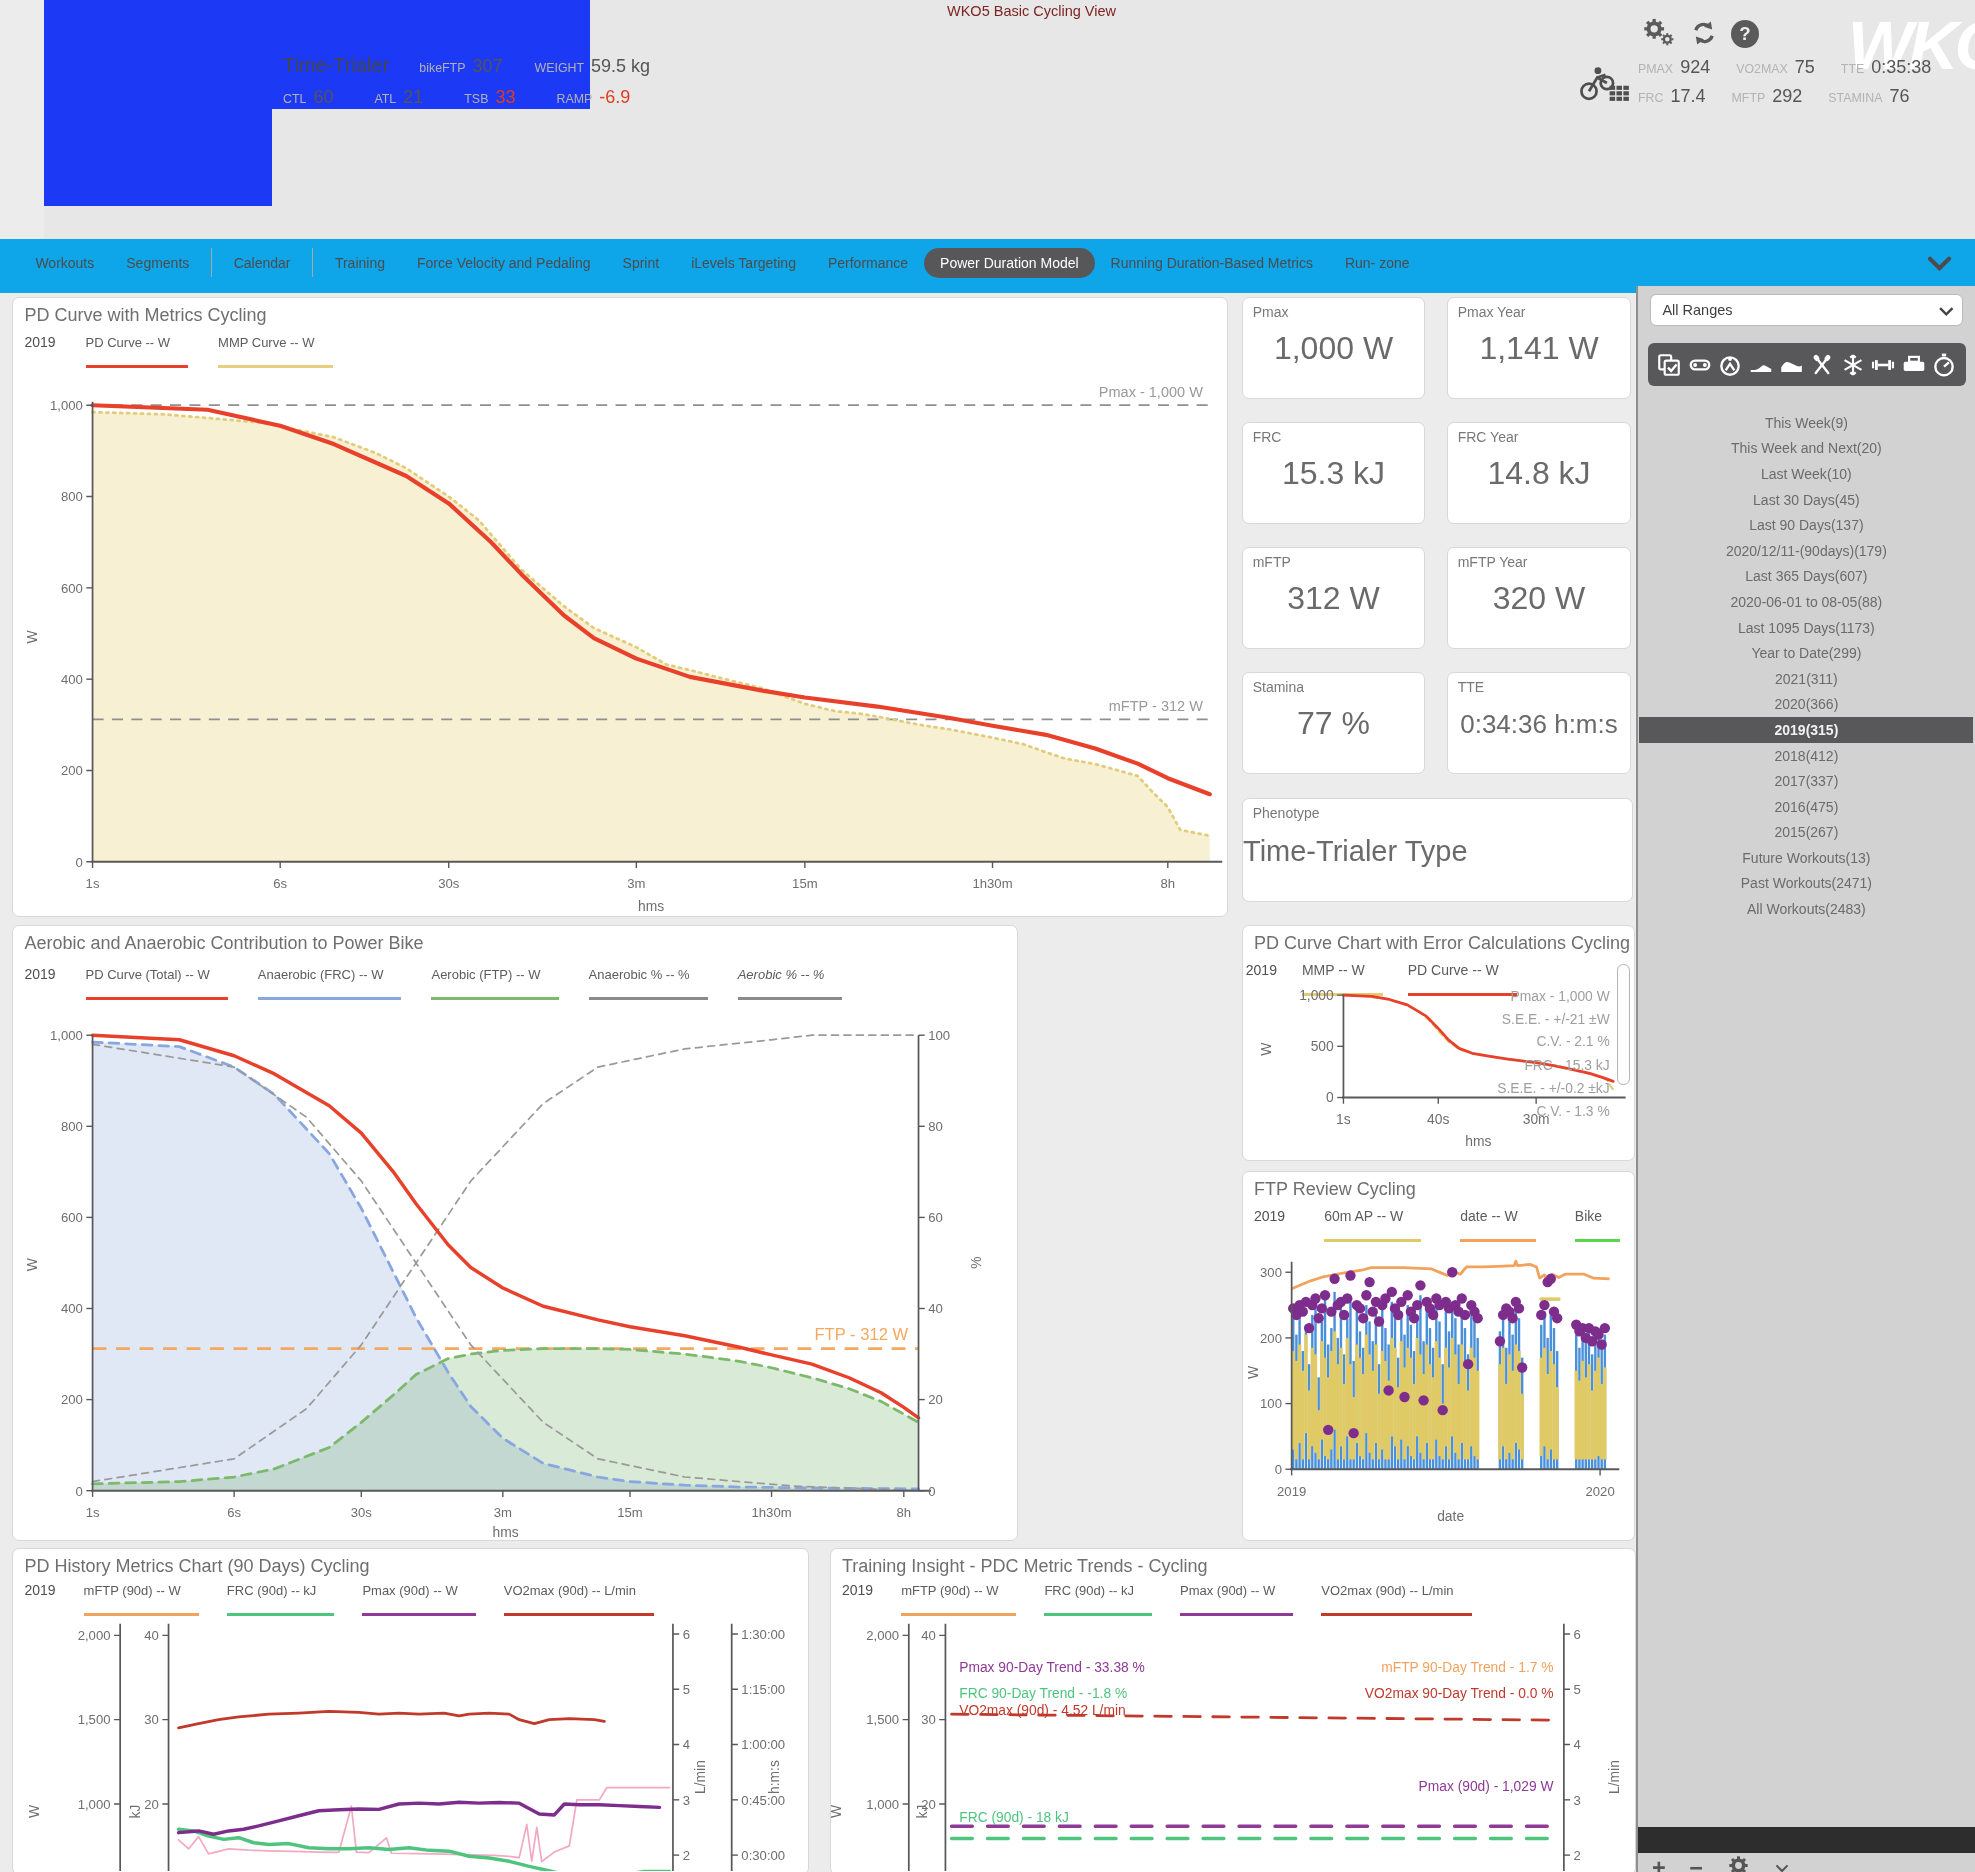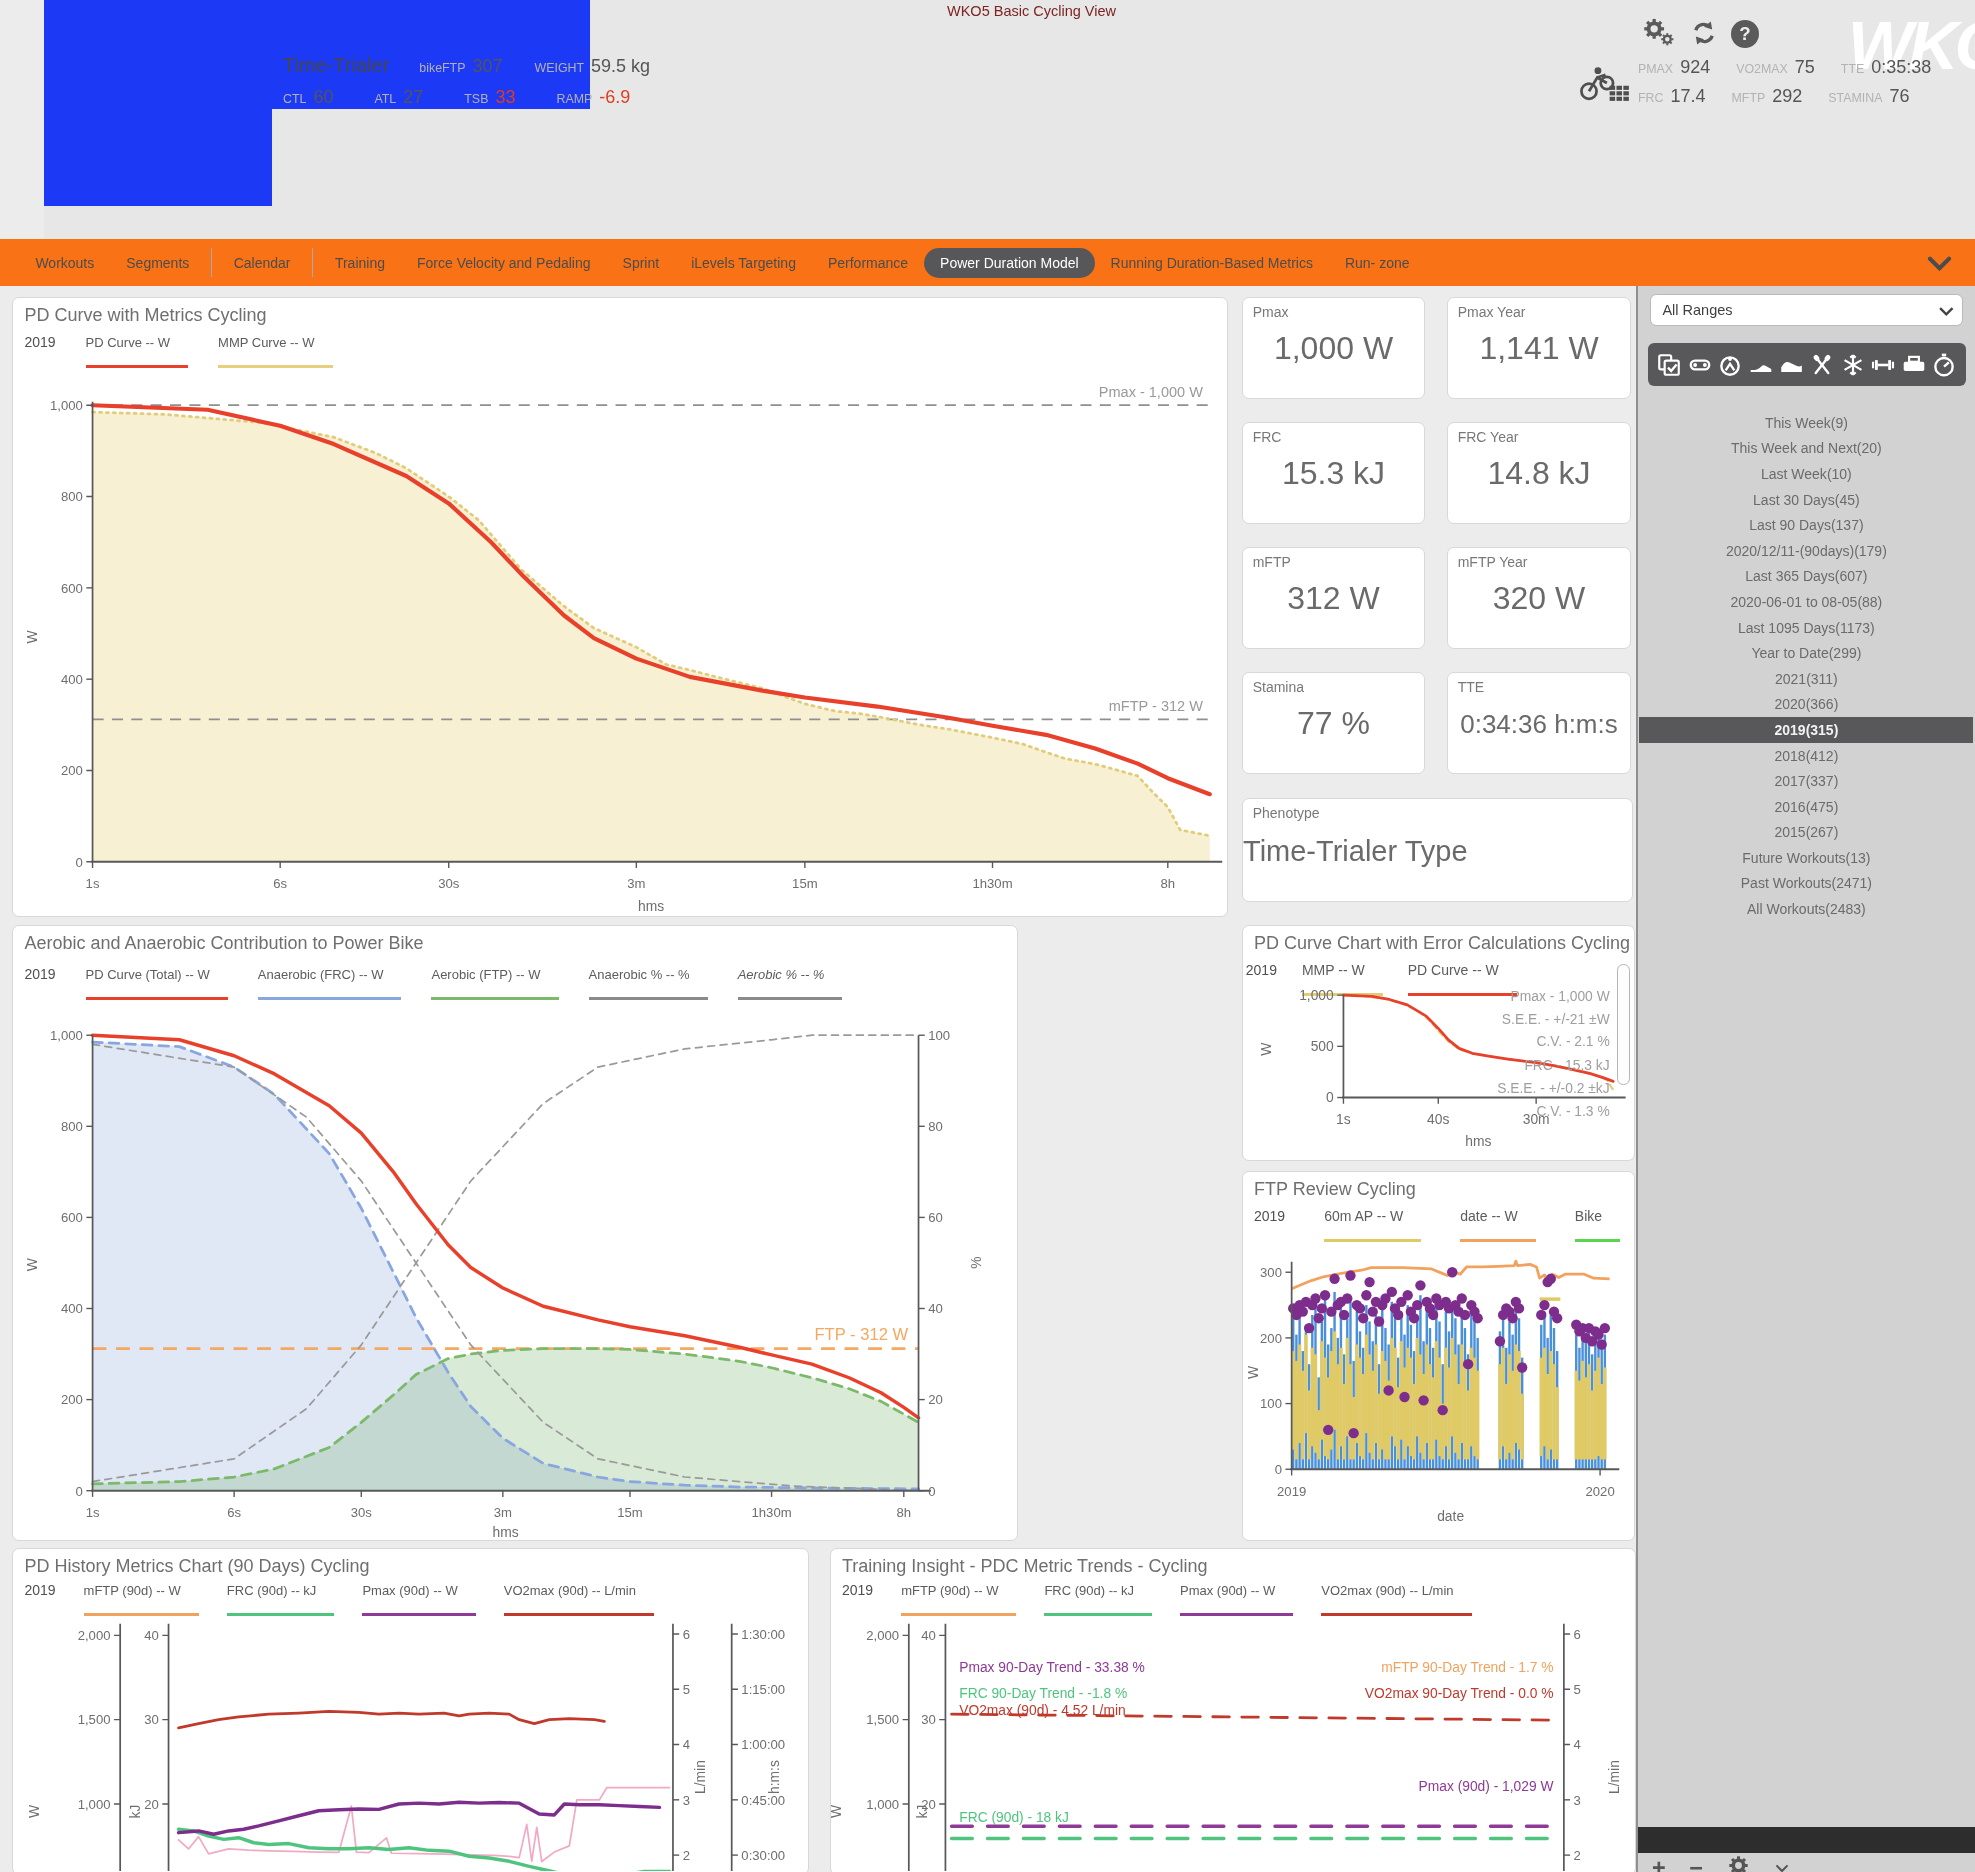--- a/index.html
+++ b/index.html
@@ -18,21 +18,21 @@
   .hval.neg{color:#e03b1c;}
   #athleteRow2{margin-top:9.7px;}
   #athleteRow2 .hval{margin-right:41px;}
   #headerActions{position:absolute;left:1597px;top:16.6px;display:flex;align-items:center;gap:11px;}
   #helpIcon{width:28px;height:28px;border-radius:50%;background:#5a5a5a;color:#eee;font-size:18.7px;font-weight:bold;text-align:center;line-height:28px;}
   #logo{position:absolute;right:15px;top:5.5px;font-size:69px;font-weight:900;font-style:italic;color:#fff;letter-spacing:-4.1px;}
   #heroIcon{position:absolute;left:1535px;top:61px;}
   #heroMetrics{position:absolute;left:1594px;top:57px;}
   #heroMetrics .hval{margin-right:26px;}
   
-  #tabbarWrap{position:absolute;left:0;top:239px;width:1975px;height:47px;background:#f97316;}
+  #tabbarWrap{position:absolute;left:0;top:239px;width:1975px;height:54px;background:#0ea5e9;}
   #tabbar{display:flex;align-items:center;height:47px;padding-left:19.4px;}
   .tab{font-size:14px;color:#4c4c4c;padding:7px 16px;white-space:nowrap;}
   .tab.sel{background:#57575a;color:#fff;border-radius:18px;}
   .tabsep{width:1.4px;height:29px;background:#a9a9a9;margin:0 5.5px;}
   #tabChevron{position:absolute;right:23.5px;top:16.6px;}
   
   .panel{position:absolute;background:#fff;border:1.4px solid #d8d8d8;border-radius:7px;overflow:hidden;}
   .ptitle{position:absolute;left:11px;top:7px;font-size:18px;color:#6f6f6f;white-space:nowrap;}
   .lg{position:absolute;left:11px;display:flex;align-items:baseline;gap:30px;white-space:nowrap;overflow:hidden;width:96%;}
   .lg-year{font-size:14px;color:#4f4f4f;}
@@ -78,21 +78,21 @@
   <div id="header">
     <div id="viewTitle">WKO5 Basic Cycling View</div>
     <div id="mask1" class="mask"></div>
     <div id="mask2" class="mask"></div>
     <div id="athleteBlock">
       <div class="hrow">
         <span class="hname">Time-Trialer</span>
         <span id="athR1"><span class="hlabel">bikeFTP</span><span class="hval">307</span><span class="hlabel">WEIGHT</span><span class="hval">59.5 kg</span></span>
       </div>
       <div class="hrow" id="athleteRow2">
-          <span id="athR2"><span class="hlabel">CTL</span><span class="hval">60</span><span class="hlabel">ATL</span><span class="hval">27</span><span class="hlabel">TSB</span><span class="hval neg">33</span><span class="hlabel">RAMP</span><span class="hval neg">-6.9</span></span>
+          <span id="athR2"><span class="hlabel">CTL</span><span class="hval">60</span><span class="hlabel">ATL</span><span class="hval">21</span><span class="hlabel">TSB</span><span class="hval neg">33</span><span class="hlabel">RAMP</span><span class="hval neg">-6.9</span></span>
         </div>
     </div>
     <div id="headerActions">
       <span id="gearsIcon"><svg width="36" height="32" viewBox="0 0 52 46">
             <circle cx="19" cy="17" r="8.06" fill="none" stroke="#5a5a5a" stroke-width="5.46"></circle>
             <line x1="28.75" y1="17" x2="33.3" y2="17" stroke="#5a5a5a" stroke-width="4.68"></line>
             <line x1="25.894291116568837" y1="23.894291116568837" x2="29.111626970967635" y2="27.111626970967627" stroke="#5a5a5a" stroke-width="4.68"></line>
             <line x1="19" y1="26.75" x2="19" y2="31.3" stroke="#5a5a5a" stroke-width="4.68"></line>
             <line x1="12.105708883431163" y1="23.894291116568837" x2="8.88837302903237" y2="27.111626970967635" stroke="#5a5a5a" stroke-width="4.68"></line>
             <line x1="9.25" y1="17" x2="4.699999999999999" y2="17" stroke="#5a5a5a" stroke-width="4.68"></line>

